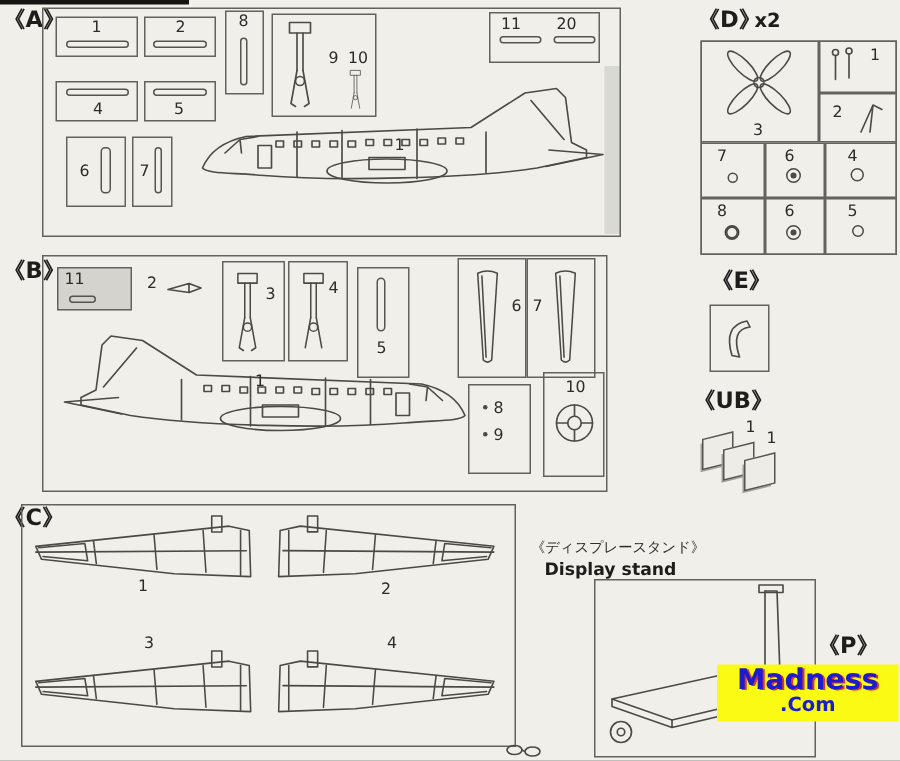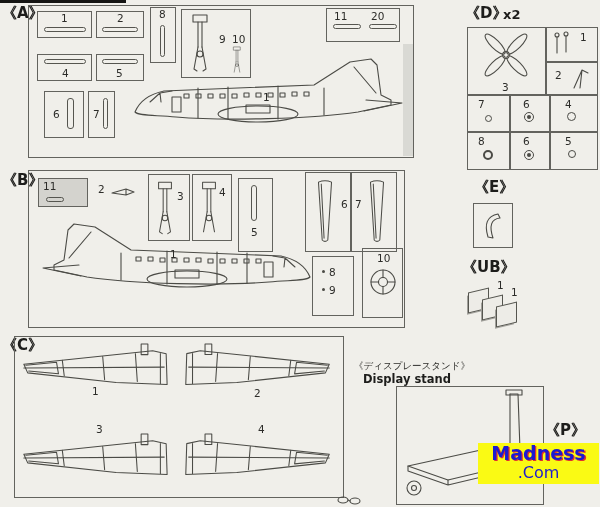--- a/index.html
+++ b/index.html
@@ -16,21 +16,21 @@
   .thick{border-width:2.5px}
   .fdot{position:absolute;background:#4b4b46;border-radius:50%}
   svg.draw{position:absolute;overflow:visible}
   .ln{fill:none;stroke:#4b4b46;stroke-width:1.1;stroke-linejoin:round;stroke-linecap:round}
   .plate{position:absolute;width:21px;height:21px;border:1px solid #55554f;background:#edece7;
          transform:skewY(-14deg);box-shadow:-2px 2px 0 -1px #a09f9a}
   .bar{position:absolute;background:#151513}
   .wm{position:absolute;left:478px;top:443px;width:121px;background:#fafa14;text-align:center;padding:1px 0 2px}
   .wm1{font-size:19px;font-weight:bold;color:#1b1bd0;line-height:1.05;text-shadow:1.3px 1.3px 0 #e03030}
   .wm2{font-size:19px;font-weight:bold;color:#1b1bd0;line-height:1.05}
-  .wm3{font-size:16px;font-weight:normal;color:#1b1bd0;line-height:1.15}
+  .wm3{font-size:13px;font-weight:bold;color:#1b1bd0;line-height:1.15}
   .jp{position:absolute;font-size:9.5px;line-height:1;color:#2c2c29}
   .en{position:absolute;font-size:11.5px;font-weight:bold;line-height:1;color:#1d1d1b}
 </style>
 </head>
 <body>
 
 <div class="page">
 
   <div class="bar" style="left:0;top:0;width:126px;height:3px"></div>
   <div class="smudge" style="left:403px;top:44px;width:11px;height:112px"></div>

